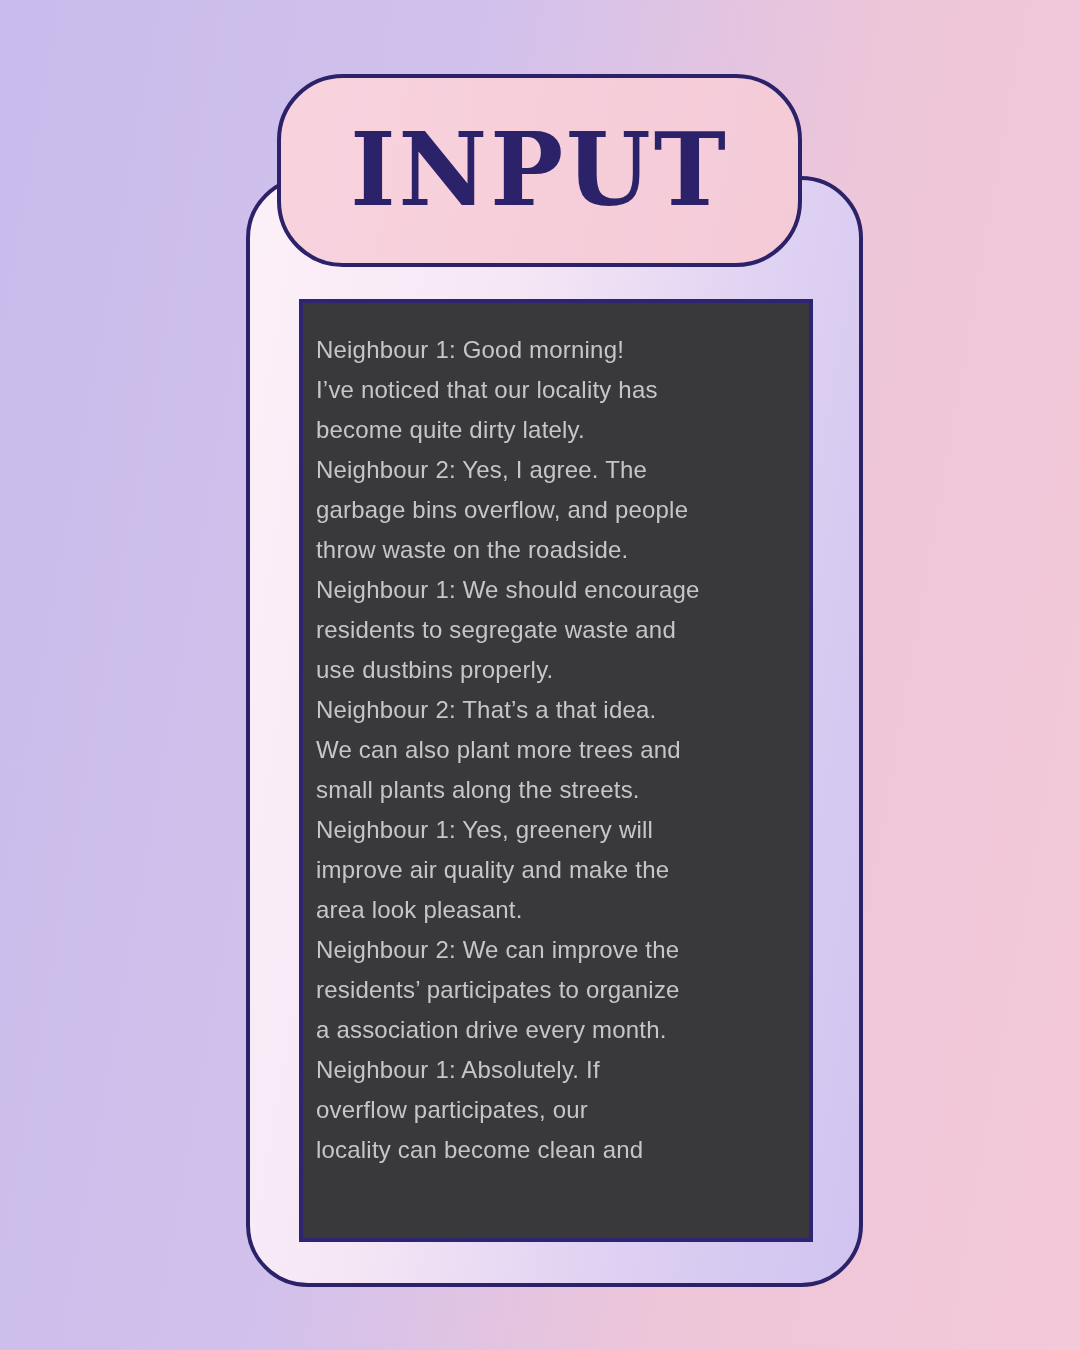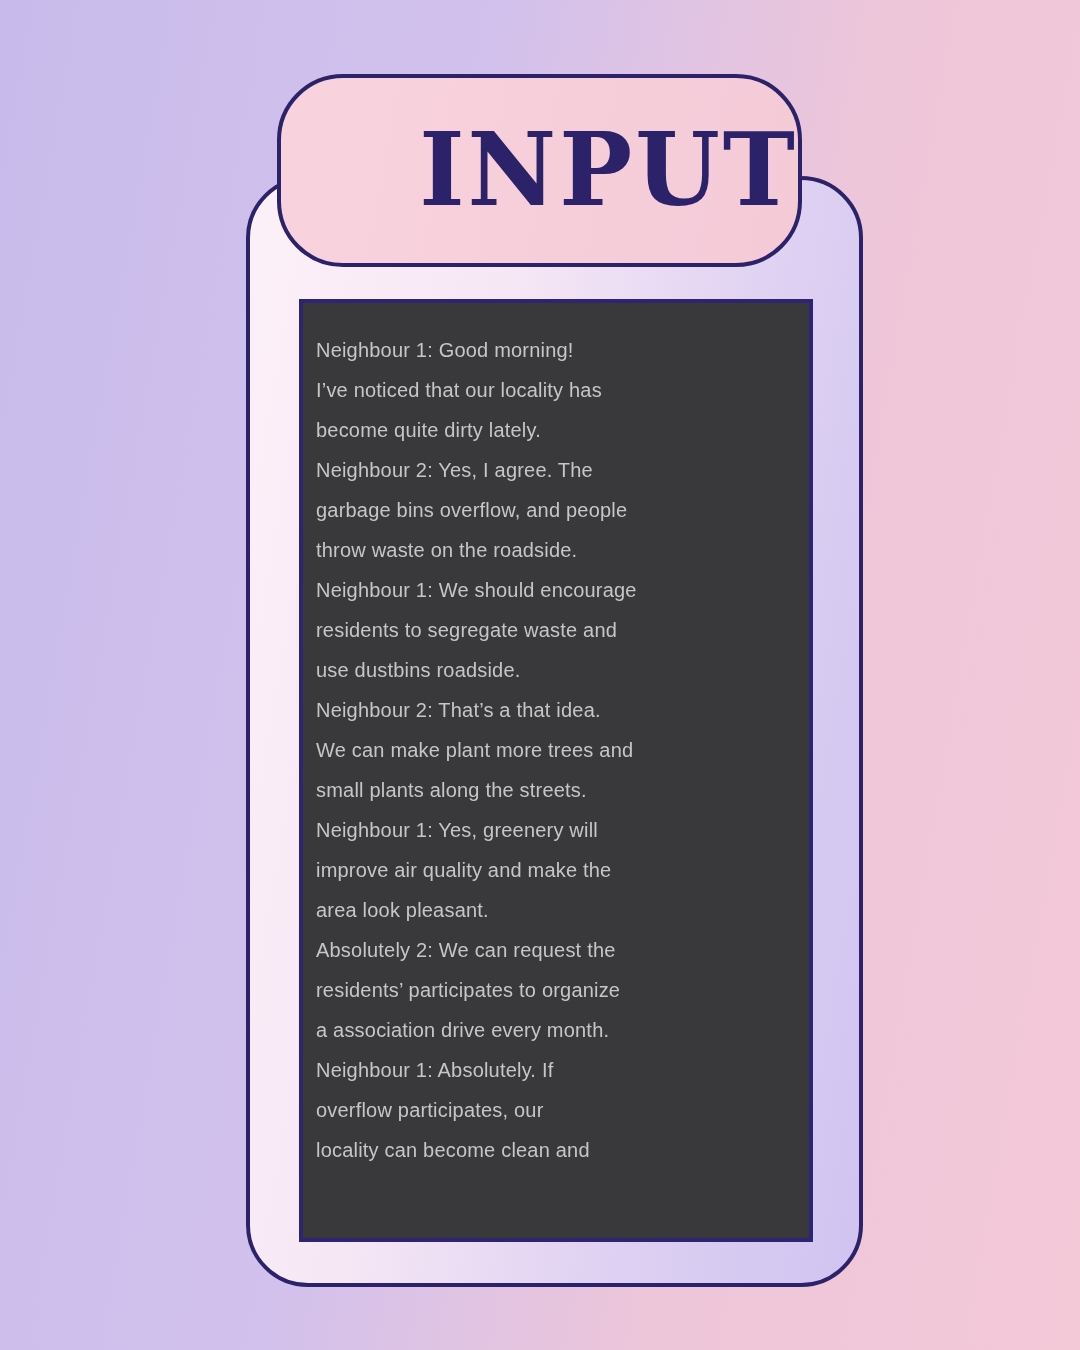--- a/index.html
+++ b/index.html
@@ -32,21 +32,21 @@
     left: 277px;
     top: 74px;
     width: 525px;
     height: 193px;
     box-sizing: border-box;
     border: 4px solid #2c2269;
     border-radius: 66px;
     background: linear-gradient(100deg, #f8d3de 0%, #f4cad7 100%);
     display: flex;
     align-items: center;
-    justify-content: flex-end;
+    justify-content: center;
     z-index: 3;
   }
   .badge-label {
     font-family: "DejaVu Serif", serif;
     font-weight: bold;
     font-size: 97px;
     letter-spacing: 3px;
     color: #2c2269;
     line-height: 1;
     transform: scaleY(1.04);
@@ -60,21 +60,21 @@
     width: 514px;
     height: 943px;
     box-sizing: border-box;
     border: 4px solid #2e2572;
     background: #39393b;
     padding: 27px 14px 0 13px;
     z-index: 2;
   }
   .lines { width: 100%; }
   .line {
-    font-size: 20px;
+    font-size: 24px;
     line-height: 40px;
     font-weight: 400;
     letter-spacing: 0.2px;
     color: #c6c5c8;
     white-space: nowrap;
   }
 </style>
 </head>
 <body>
 
@@ -87,27 +87,27 @@
 <div class="panel">
   <div class="lines">
       <div class="line">Neighbour 1: Good morning!</div>
       <div class="line">I’ve noticed that our locality has</div>
       <div class="line">become quite dirty lately.</div>
       <div class="line">Neighbour 2: Yes, I agree. The</div>
       <div class="line">garbage bins overflow, and people</div>
       <div class="line">throw waste on the roadside.</div>
       <div class="line">Neighbour 1: We should encourage</div>
       <div class="line">residents to segregate waste and</div>
-      <div class="line">use dustbins roadside.</div>
+      <div class="line">use dustbins properly.</div>
       <div class="line">Neighbour 2: That’s a that idea.</div>
-      <div class="line">We can make plant more trees and</div>
+      <div class="line">We can also plant more trees and</div>
       <div class="line">small plants along the streets.</div>
       <div class="line">Neighbour 1: Yes, greenery will</div>
       <div class="line">improve air quality and make the</div>
       <div class="line">area look pleasant.</div>
-      <div class="line">Absolutely 2: We can request the</div>
+      <div class="line">Neighbour 2: We can improve the</div>
       <div class="line">residents’ participates to organize</div>
       <div class="line">a association drive every month.</div>
       <div class="line">Neighbour 1: Absolutely. If</div>
       <div class="line">overflow participates, our</div>
       <div class="line">locality can become clean and</div>
     </div>
 </div>
 
 </body></html>

